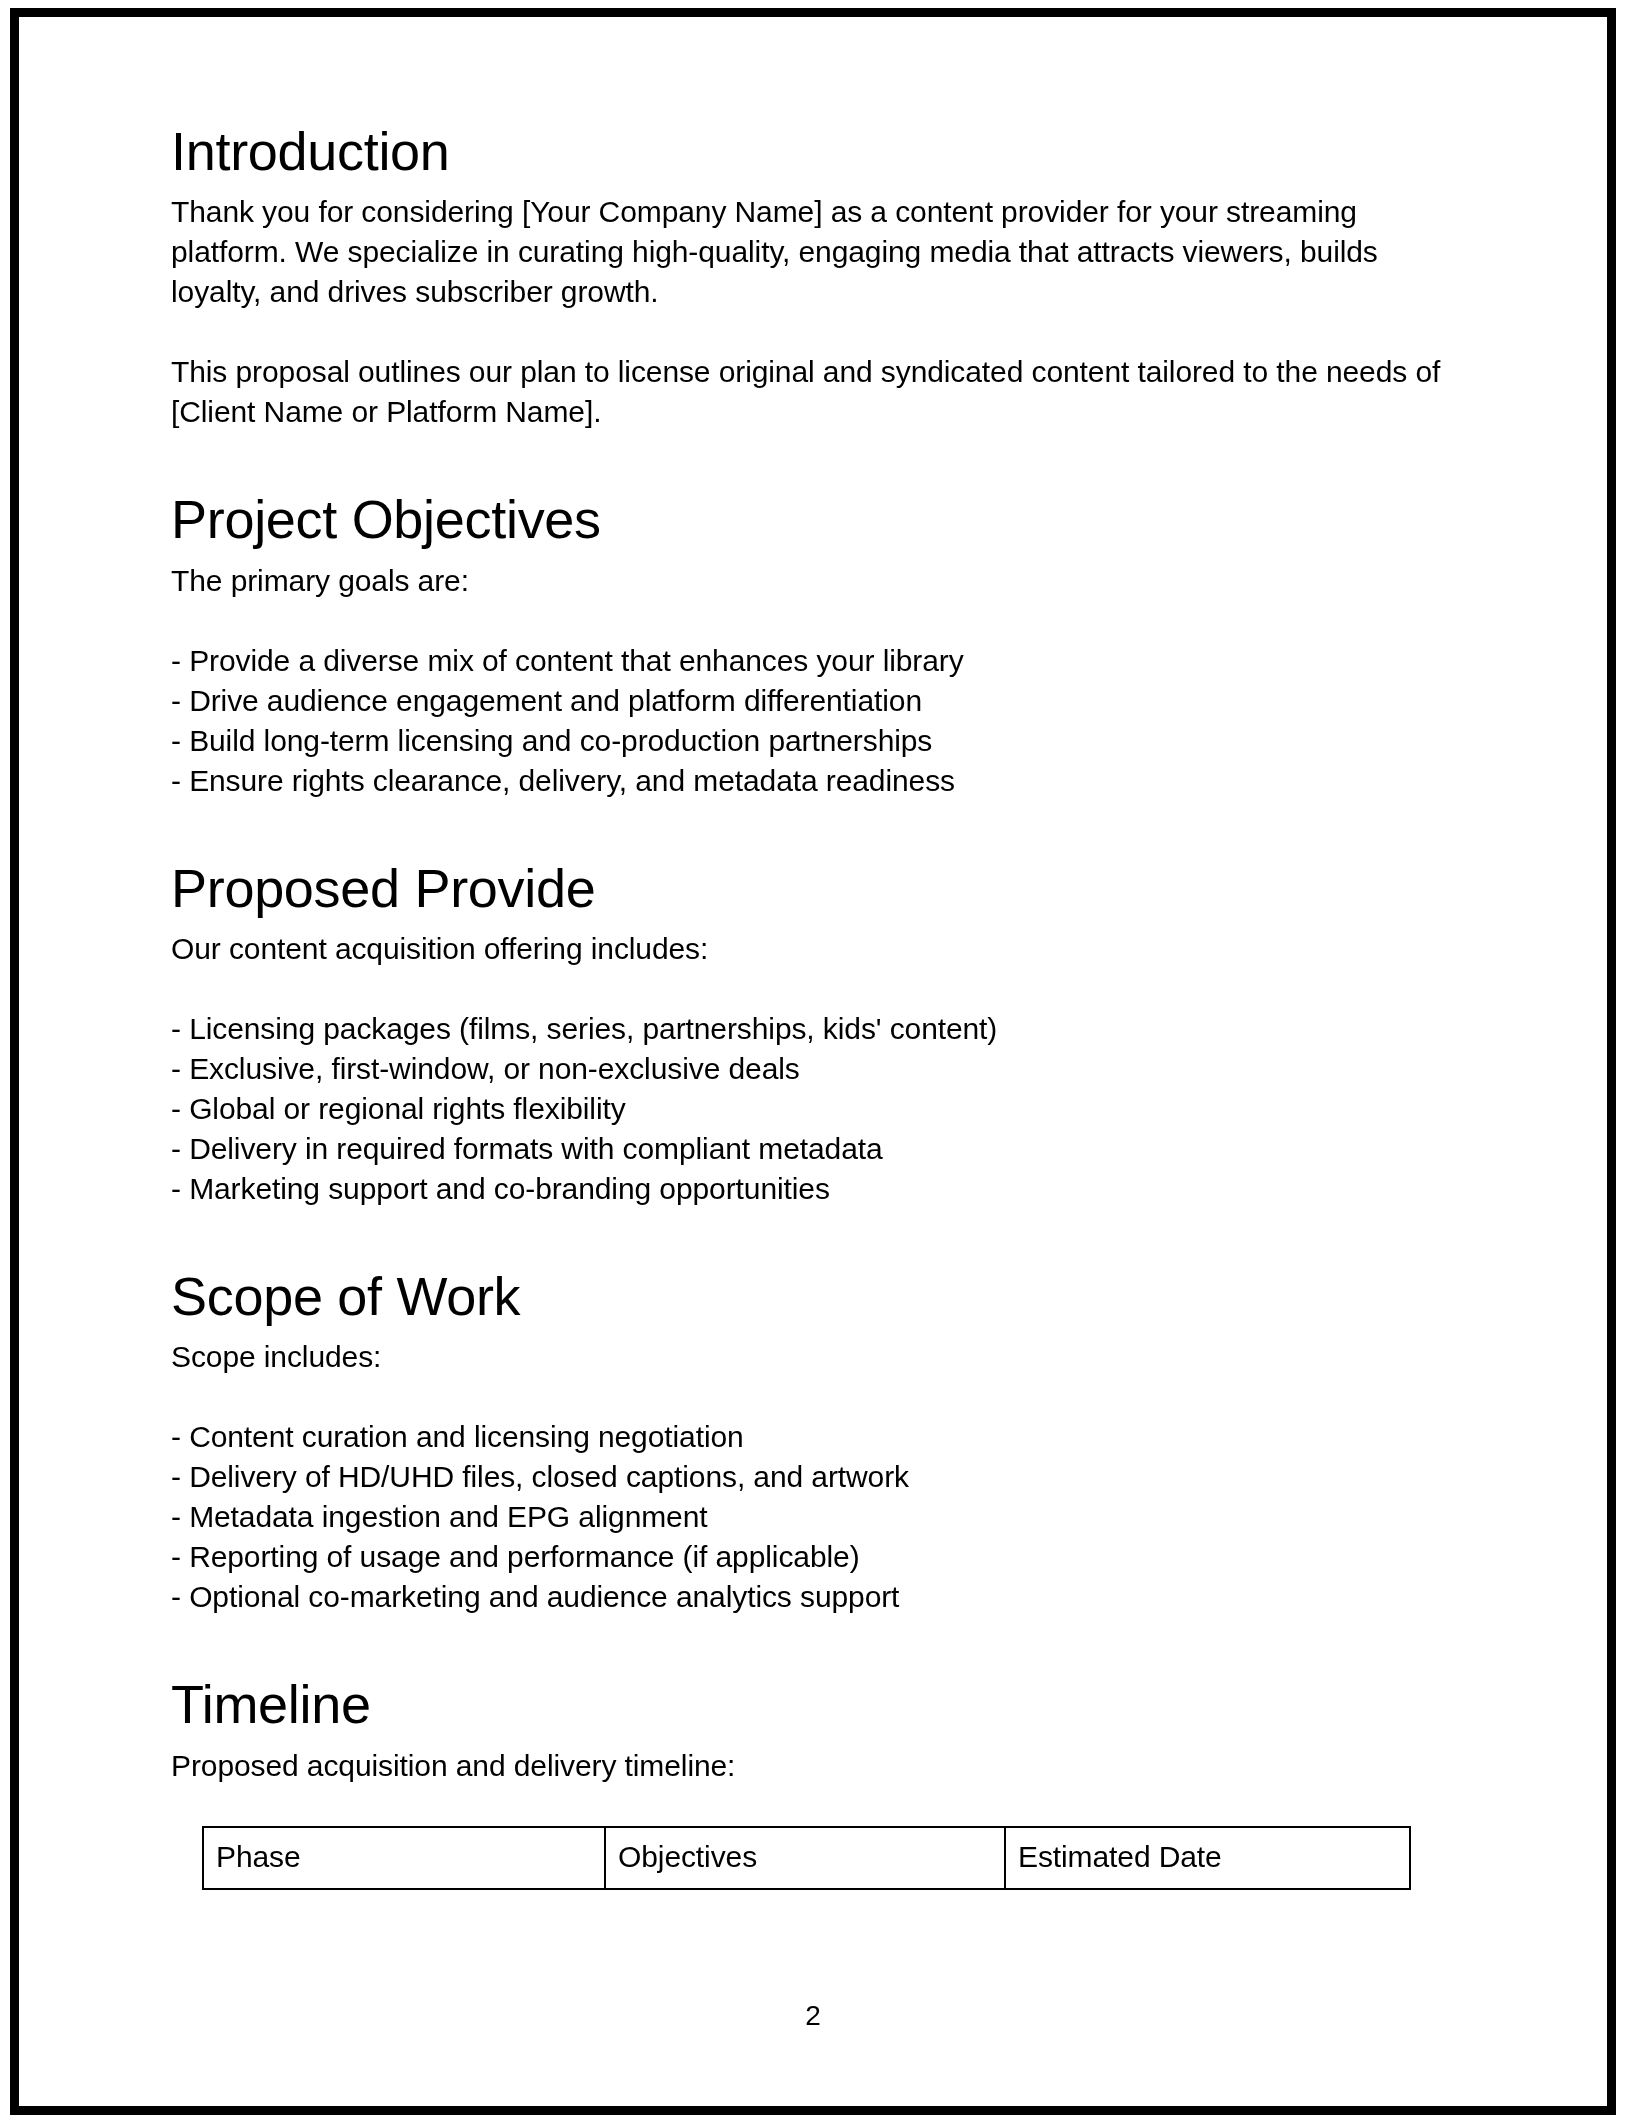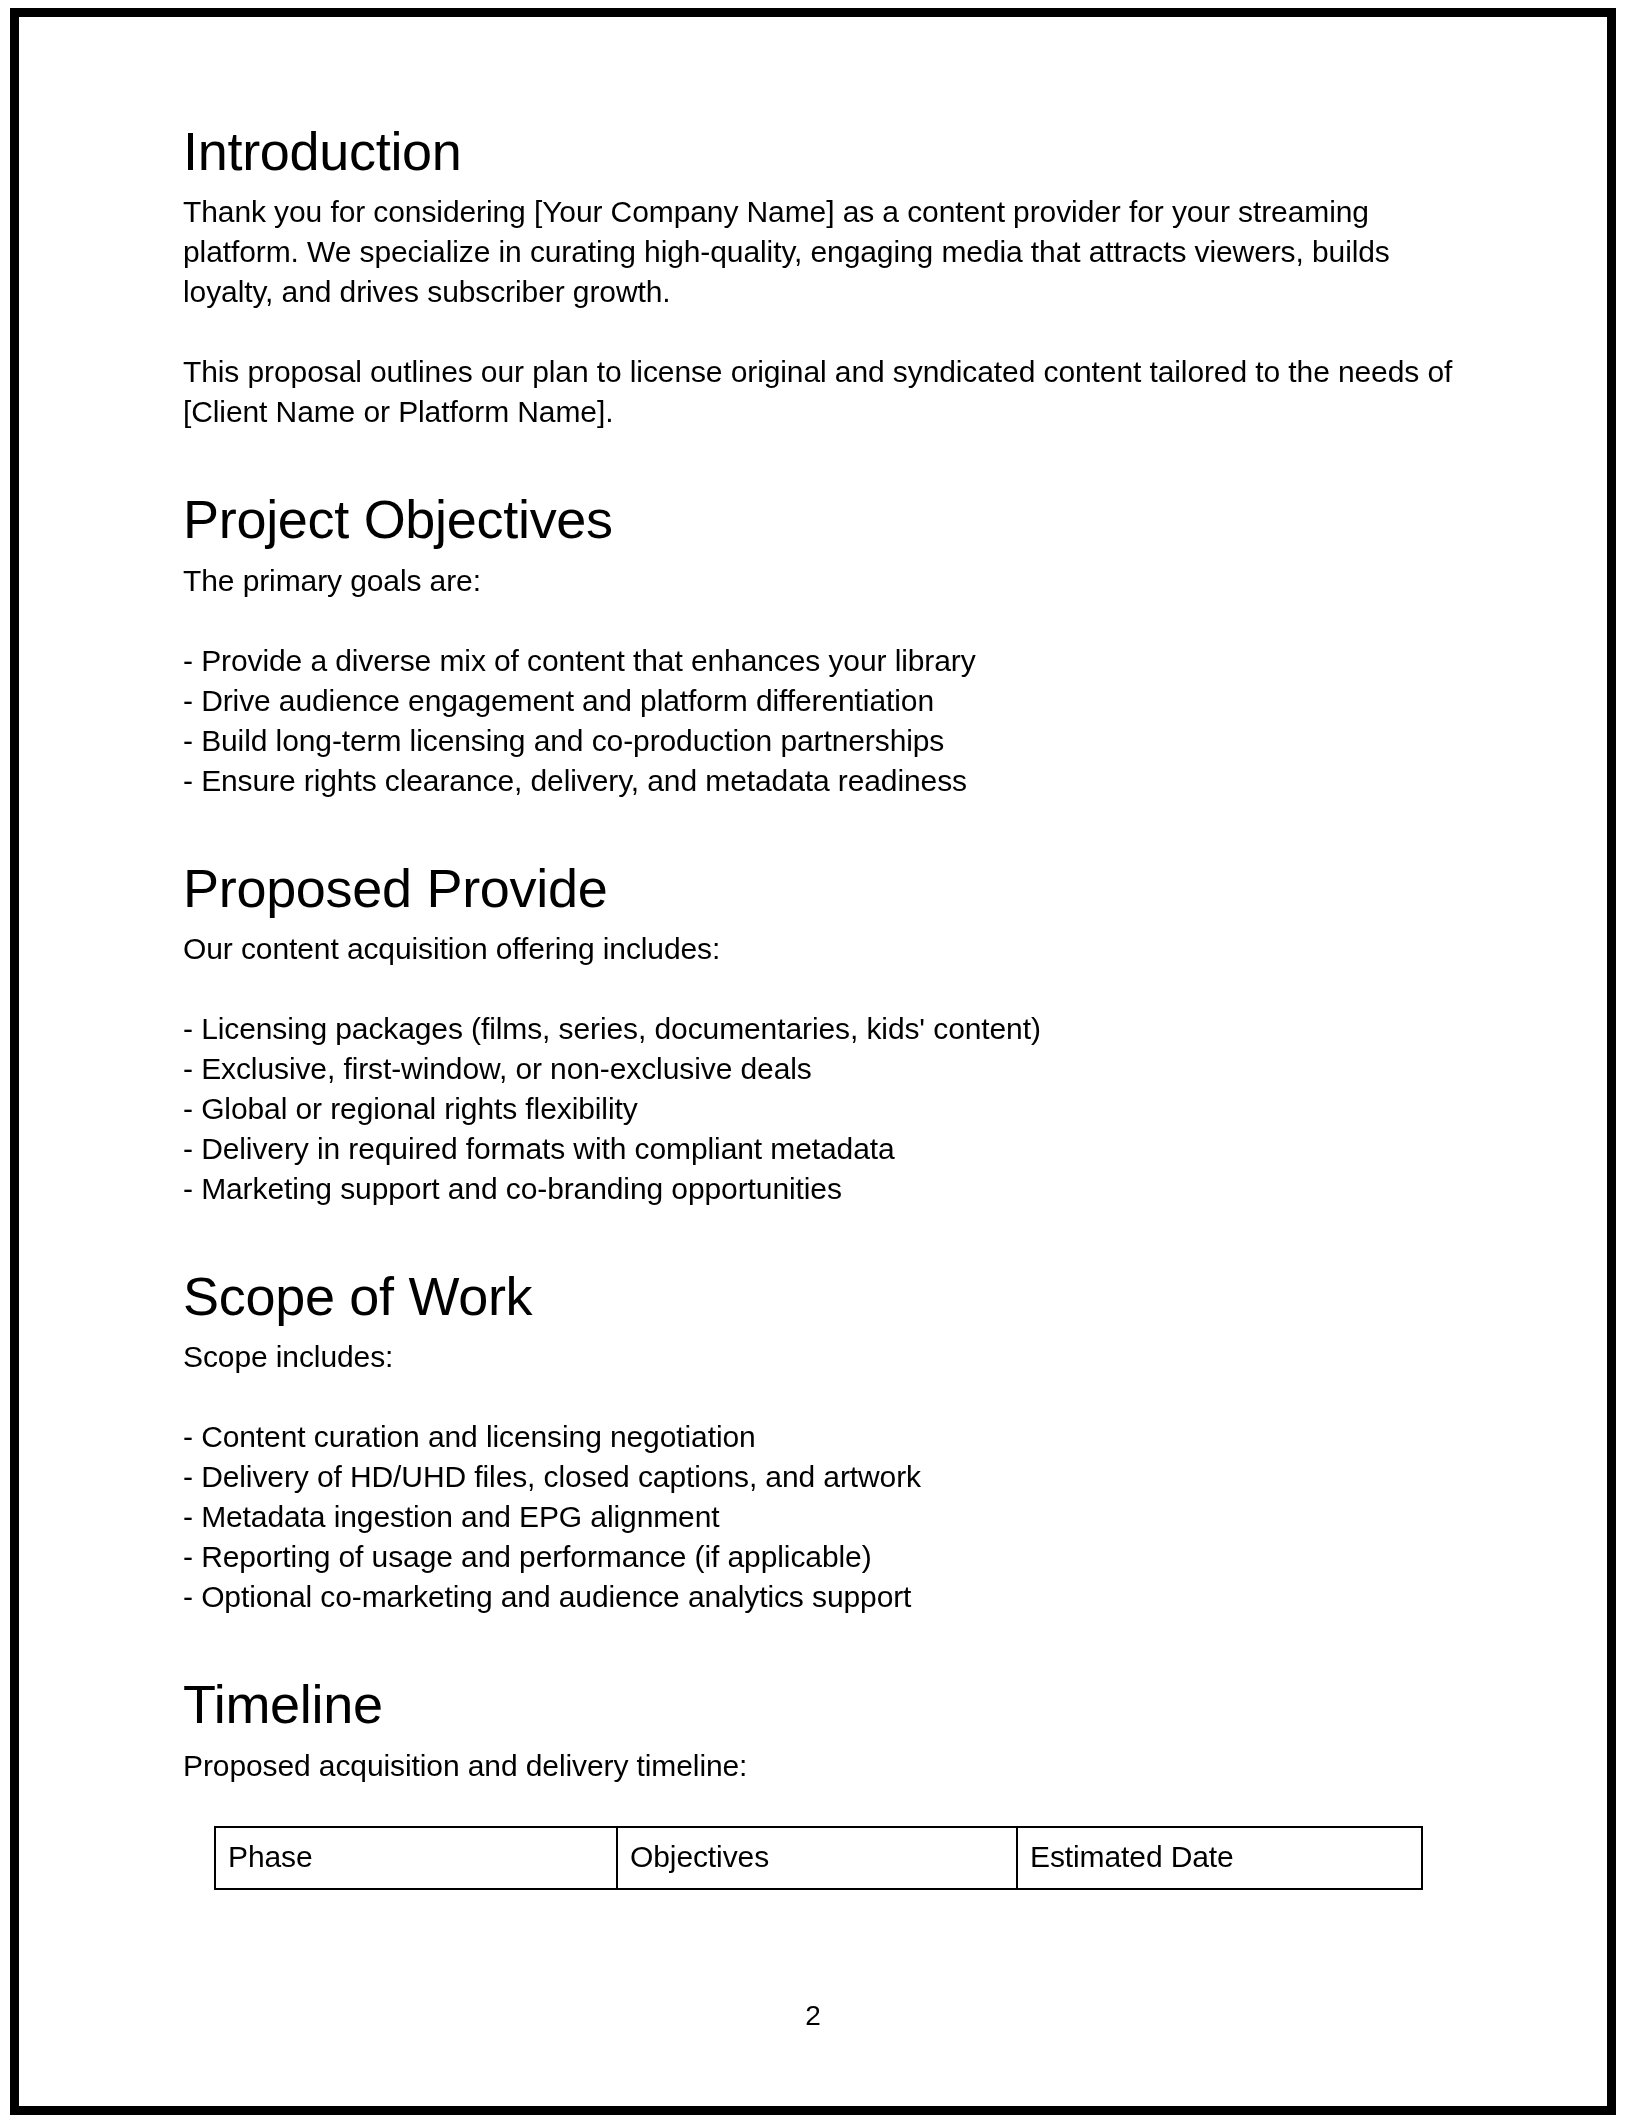--- a/index.html
+++ b/index.html
@@ -33,21 +33,21 @@
     top: 0;
     right: 0;
     bottom: 0;
     background: #ffffff;
     overflow: hidden;
   }
 
   
   #doc-body {
     position: absolute;
-    left: 164px;
+    left: 152px;
     top: 105px;
     width: 1300px;
   }
 
   h1.doc-heading {
     font-size: 54px;
     font-weight: 400;
     line-height: 1.08;
     margin: 0 0 12px 0;
     letter-spacing: -0.3px;
@@ -153,21 +153,21 @@
           <li>- Drive audience engagement and platform differentiation</li>
           <li>- Build long-term licensing and co-production partnerships</li>
           <li>- Ensure rights clearance, delivery, and metadata readiness</li>
         </ul>
       </div>
 
       <div class="section">
         <h1 class="doc-heading">Proposed Provide</h1>
         <p class="para lead">Our content acquisition offering includes:</p>
         <ul class="bullets">
-          <li>- Licensing packages (films, series, documentaries, kids' content)</li>
+          <li>- Licensing packages (films, series, partnerships, kids' content)</li>
           <li>- Exclusive, first-window, or non-exclusive deals</li>
           <li>- Global or regional rights flexibility</li>
           <li>- Delivery in required formats with compliant metadata</li>
           <li>- Marketing support and co-branding opportunities</li>
         </ul>
       </div>
 
       <div class="section">
         <h1 class="doc-heading">Scope of Work</h1>
         <p class="para lead">Scope includes:</p>

